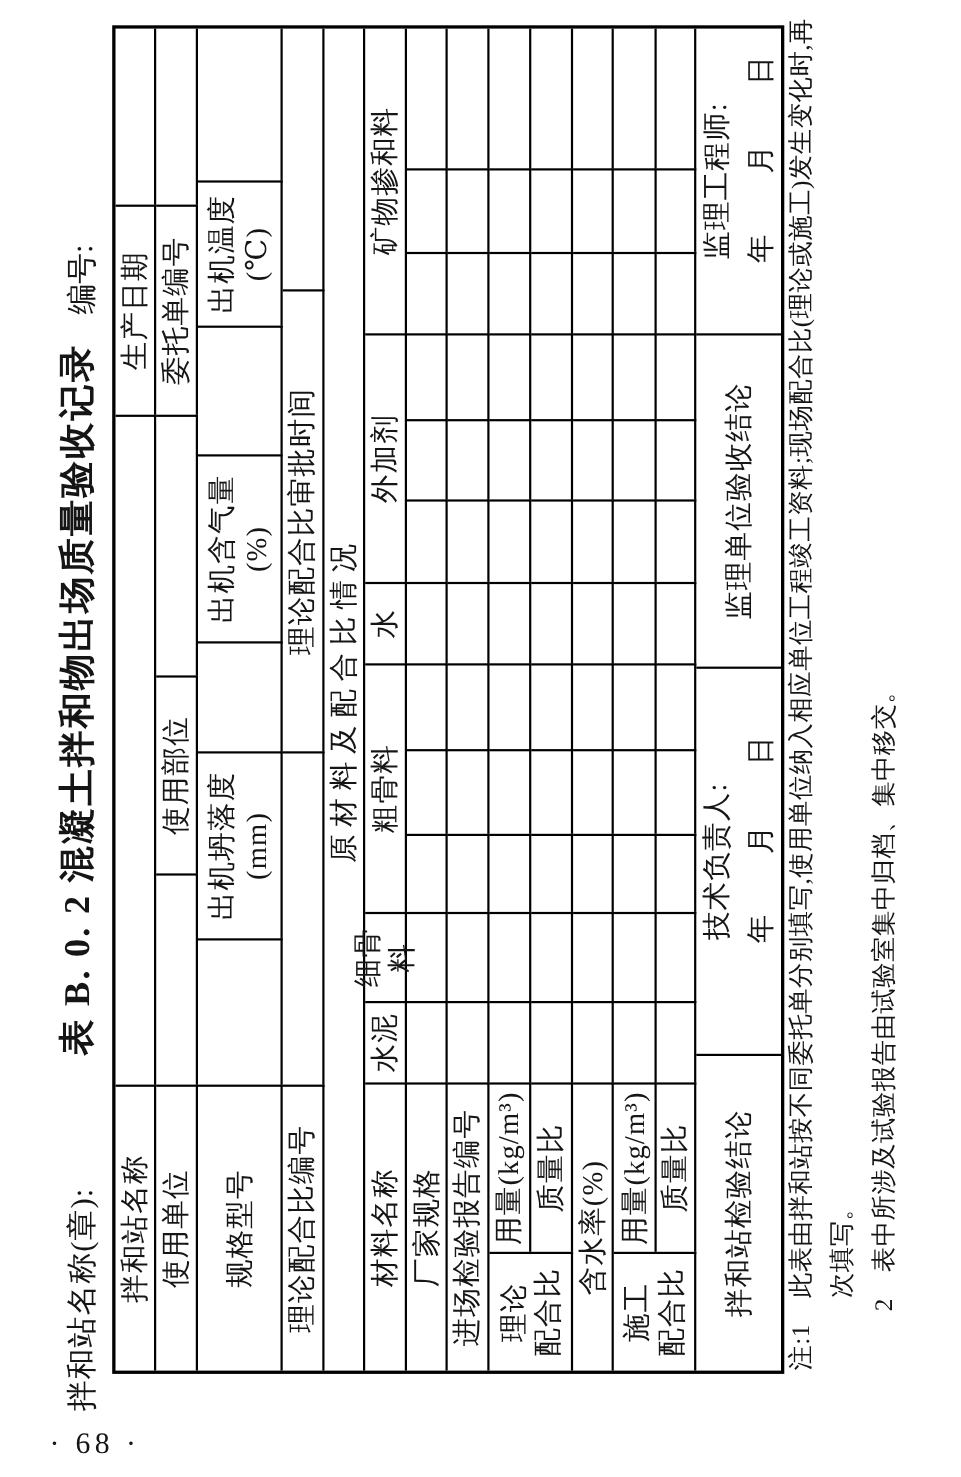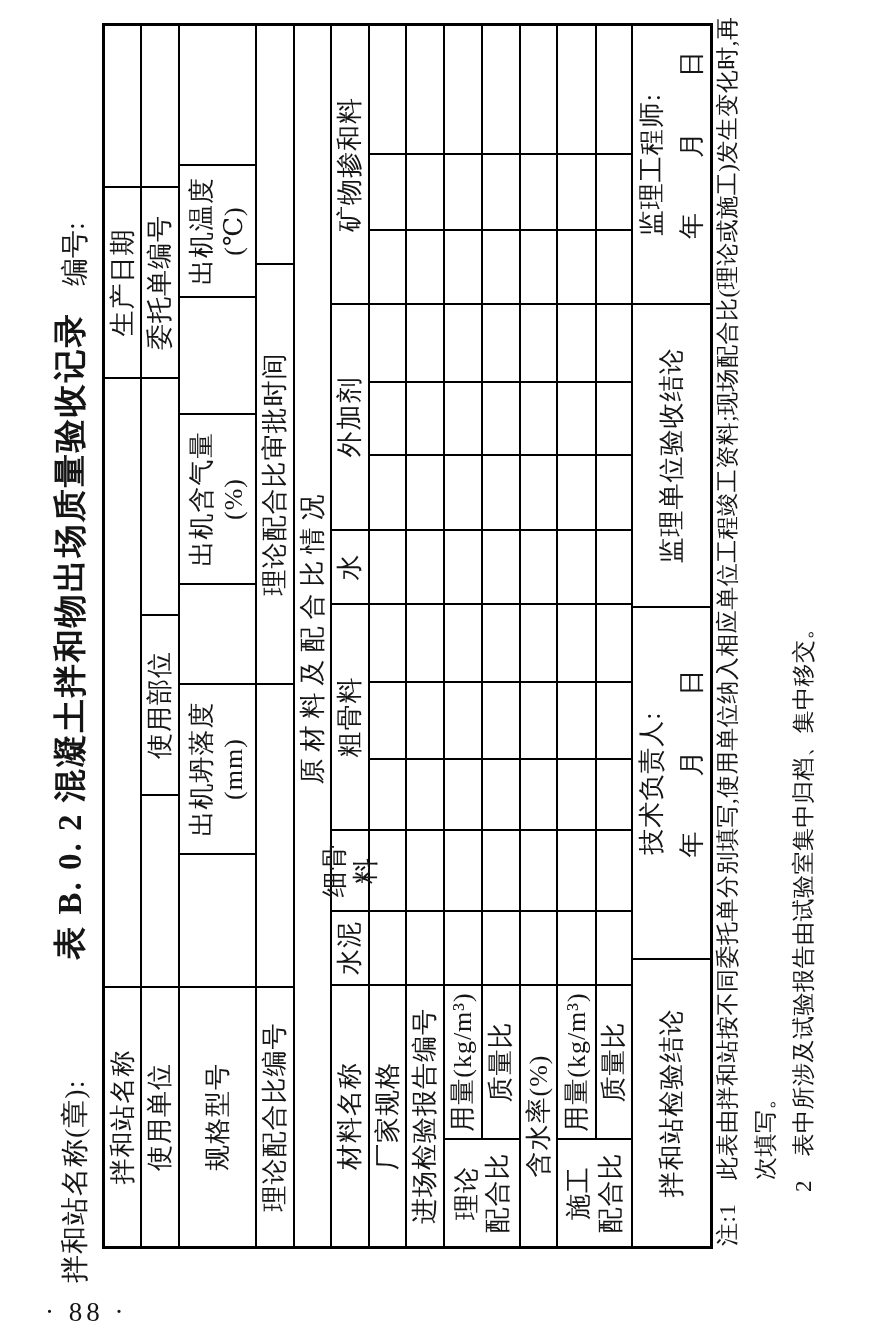--- a/index.html
+++ b/index.html
@@ -195,14 +195,14 @@
         <div class="c" style="left: 943px; top: 492px; width: 74px; height: 36px;"></div>
         <div class="c" style="left: 1017px; top: 492px; width: 76px; height: 36px;"></div>
         <div class="c nr" style="left: 1093px; top: 492px; width: 127px; height: 36px;"></div>
       </div>
 
     <div class="notes" style="left:97px;top:712px">注:1　此表由拌和站按不同委托单分别填写,使用单位纳入相应单位工程竣工资料;现场配合比(理论或施工)发生变化时,再</div>
     <div class="notes" style="left:163px;top:750px">次填写。</div>
     <div class="notes" style="left:151px;top:788px">2　表中所涉及试验报告由试验室集中归档、集中移交。</div>
   </div>
 
-  <div class="pageno">· 88 ·</div>
+  <div class="pageno">· 68 ·</div>
 </div>
 
 </body></html>

